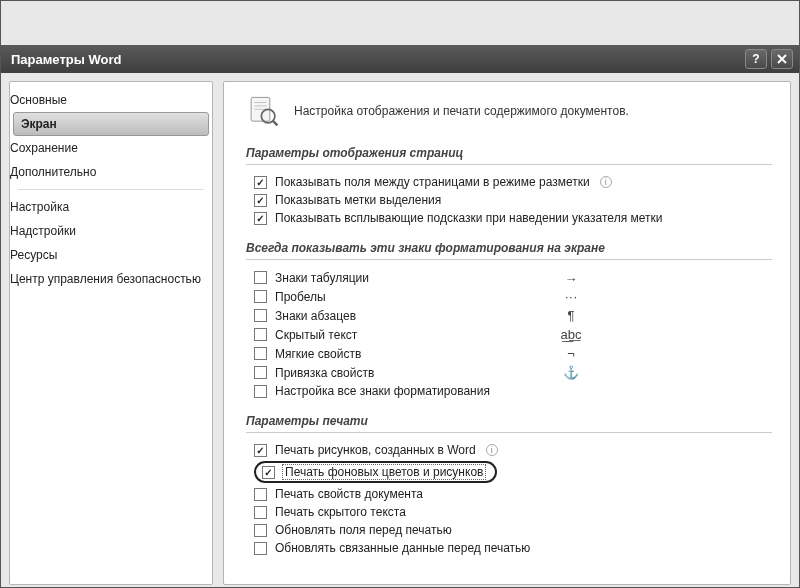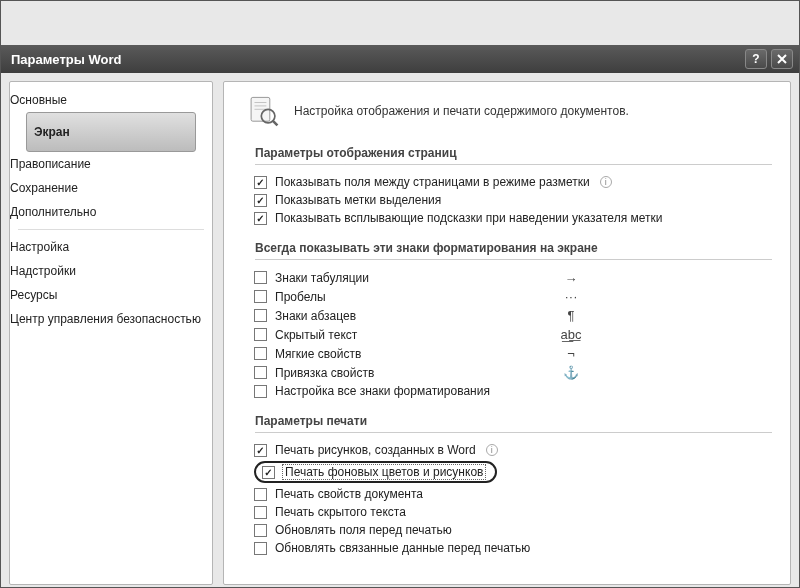--- a/index.html
+++ b/index.html
@@ -39,22 +39,22 @@
     padding: 5px 0;
     font-size: 12px;
     color: #222;
     cursor: pointer;
     white-space: nowrap;
   }
   .sidebar-item.selected {
     background: linear-gradient(to bottom, #e0e0e0, #bcbcbc);
     border: 1px solid #999;
     border-radius: 3px;
-    margin: 0 16px;
-    padding: 12px 7px;
+    margin: 0 3px;
+    padding: 4px 7px;
     font-weight: bold;
   }
   .sidebar-divider {
     height: 1px; background: #ddd; margin: 5px 8px;
   }
   .content {
     flex: 1;
     background: #fff;
     border: 1px solid #b5b5b5;
     border-radius: 2px;
@@ -63,21 +63,22 @@
   }
   .heading-row { display: flex; align-items: center; gap: 14px; margin-bottom: 14px; }
   .heading-icon {
     width: 34px; height: 34px;
   }
   .heading-text { font-size: 12px; color: #333; }
   .section-title {
     font-size: 12px; font-weight: bold; color: #444;
     border-bottom: 1px solid #ccc;
     padding: 4px 0 4px 0;
-    margin: 10px 0 8px 9px;
+    margin: 10px 0 8px 0;
+    font-style: italic;
   }
   .checkbox-row {
     display: flex; align-items: center; gap: 8px;
     padding: 2px 0 2px 8px;
     font-size: 12px;
     color: #222;
   }
   .checkbox {
     width: 13px; height: 13px;
     border: 1px solid #777;
@@ -141,21 +142,20 @@
           </svg>
       </div>
     </div>
   </div>
 
   <div class="body-area">
 
     <div class="sidebar">
       <div class="sidebar-item"><span>Основные</span></div>
       <div class="sidebar-item selected"><span>Экран</span></div>
-      <div class="sidebar-item"><span>Правописание</span></div>
       <div class="sidebar-item"><span>Сохранение</span></div>
       <div class="sidebar-item"><span>Дополнительно</span></div>
       <div class="sidebar-divider"></div>
       <div class="sidebar-item"><span>Настройка</span></div>
       <div class="sidebar-item"><span>Надстройки</span></div>
       <div class="sidebar-item"><span>Ресурсы</span></div>
       <div class="sidebar-item"><span>Центр управления безопасностью</span></div>
     </div>
 
     <div class="content">

